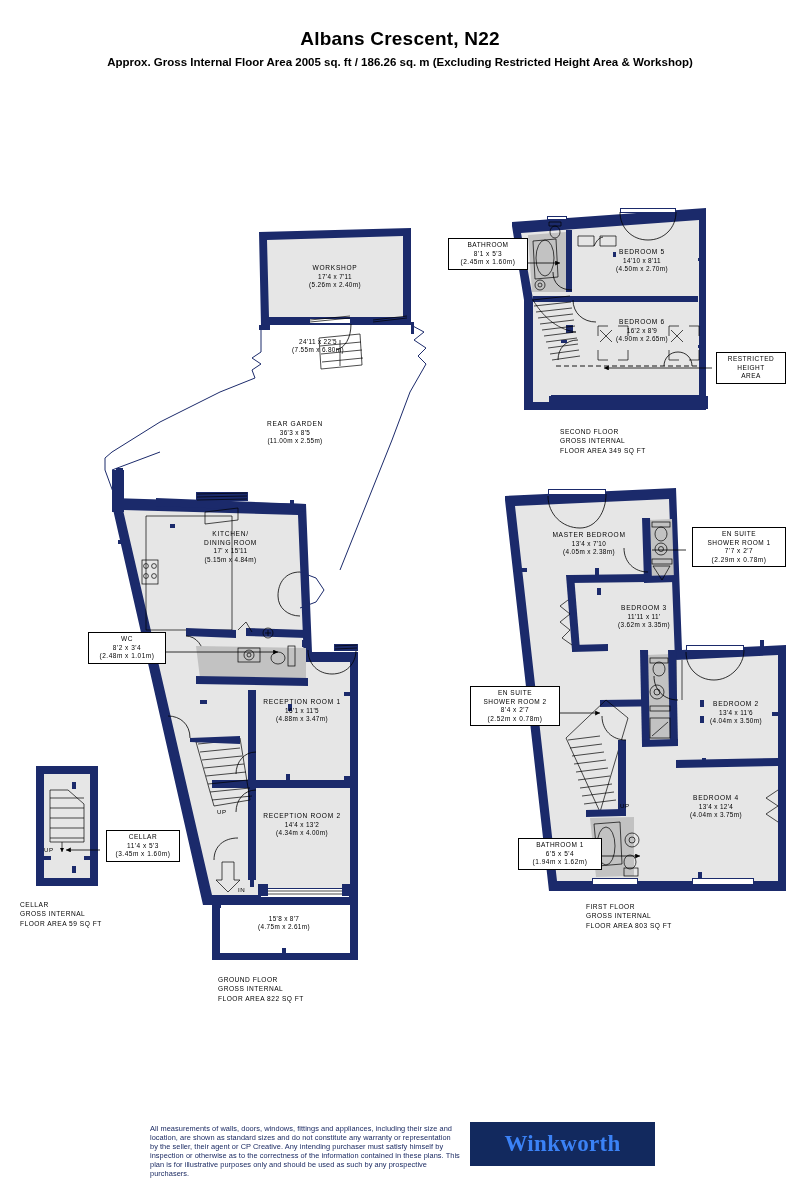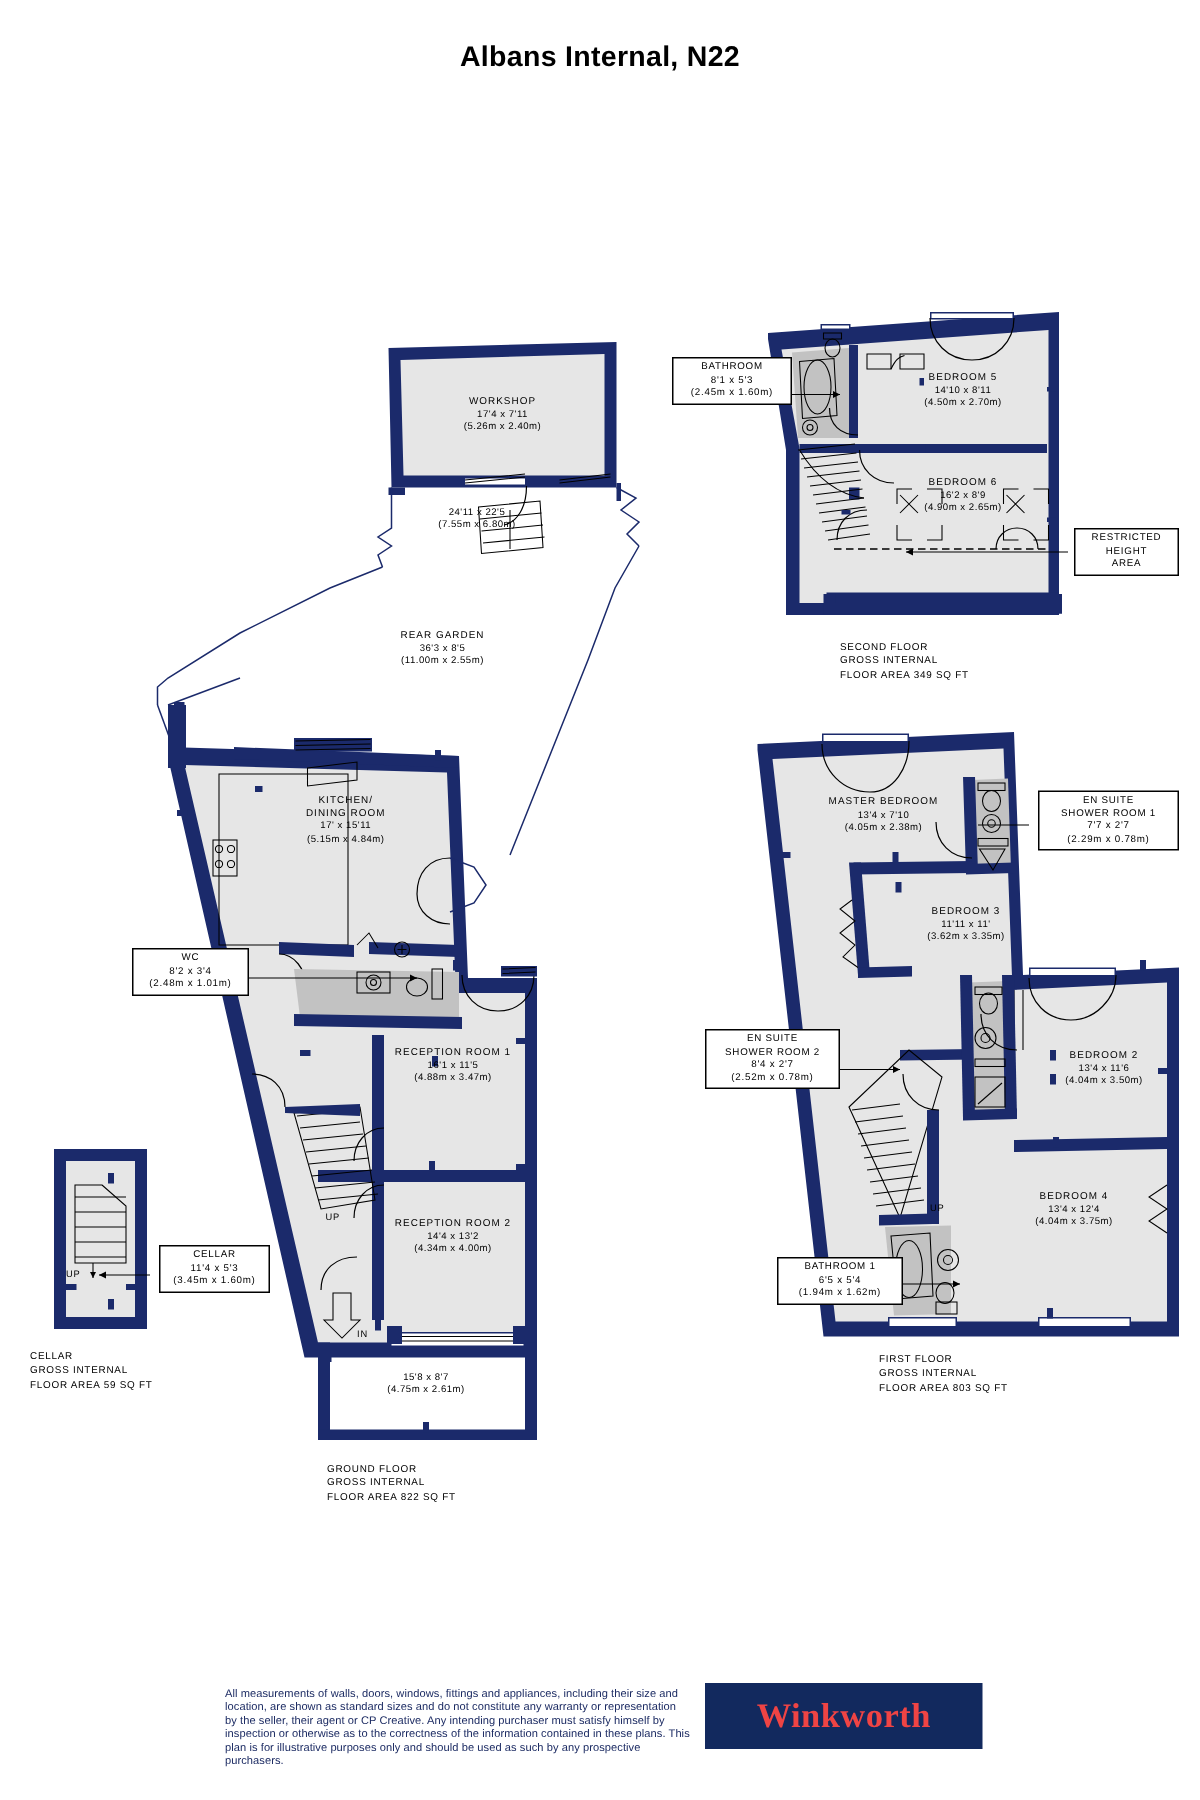--- a/index.html
+++ b/index.html
@@ -36,28 +36,29 @@
   
   .smark{position:absolute;font-size:6.2px;letter-spacing:.6px;}
 
   
   .disc{position:absolute;left:150px;top:1124px;width:310px;
         font-size:7.4px;line-height:9.1px;color:#1b2a62;letter-spacing:.05px;}
   .logo{position:absolute;left:470px;top:1122px;width:185px;height:44px;
         background:#12295e;}
   .logo-txt{position:absolute;left:470px;top:1122px;width:185px;height:44px;
         display:flex;align-items:center;justify-content:center;
-        color:#ef4444;font-family:"Liberation Serif",serif;font-weight:bold;
+        color:#3b82f6;font-family:"Liberation Serif",serif;font-weight:bold;
         font-size:23px;letter-spacing:.3px;}
 </style>
 </head>
 <body>
 
 <div class="hdr">
-  <div class="hdr-title">Albans Internal, N22</div>
+  <div class="hdr-title">Albans Crescent, N22</div>
+  <div class="hdr-sub2">Approx. Gross Internal Floor Area 2005 sq. ft / 186.26 sq. m (Excluding Restricted Height Area &amp; Workshop)</div>
 </div>
 
 <svg id="plan" viewBox="0 0 800 1200">
   <defs>
     <style>
       .w{fill:#1b2a6b;}
       .r{fill:#e6e6e6;}
       .fx{fill:#c2c2c2;}
       .ln{stroke:#1b2a6b;stroke-width:1;fill:none;}
       .thin{stroke:#000;stroke-width:.7;fill:none;}

